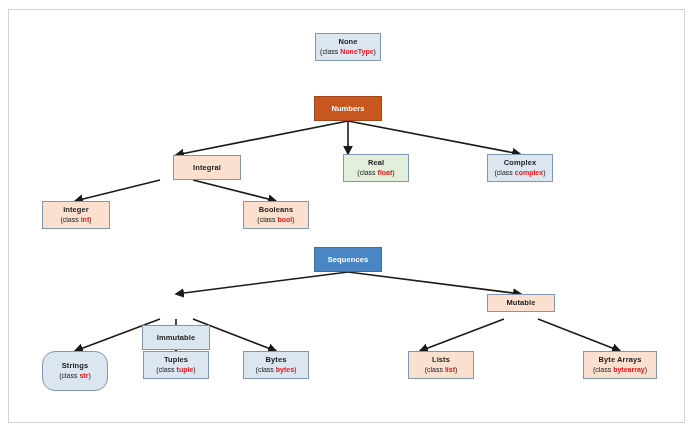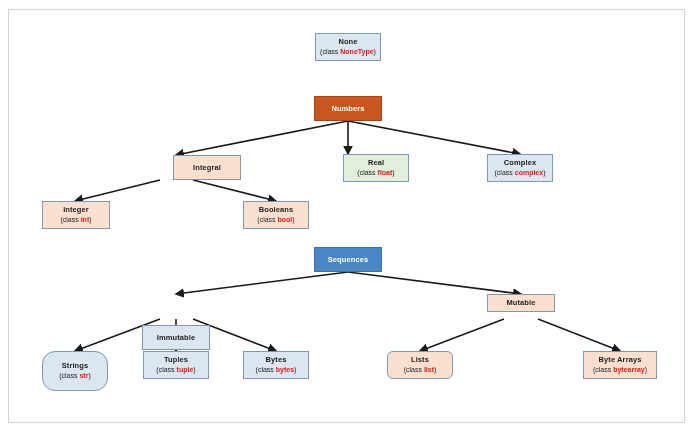--- a/index.html
+++ b/index.html
@@ -138,21 +138,21 @@
         <div class="sub"><span>(class </span><span class="cls">str</span><span>)</span></div>
       </div>
       <div class="node fill-blue-light" style="left: 143px; top: 351px; width: 66px; height: 28px;">
         <div class="title">Tuples</div>
         <div class="sub"><span>(class </span><span class="cls">tuple</span><span>)</span></div>
       </div>
       <div class="node fill-blue-light" style="left: 243px; top: 351px; width: 66px; height: 28px;">
         <div class="title">Bytes</div>
         <div class="sub"><span>(class </span><span class="cls">bytes</span><span>)</span></div>
       </div>
-      <div class="node fill-peach" style="left: 387px; top: 351px; width: 66px; height: 28px; border-radius: 6px;">
+      <div class="node fill-peach" style="left: 408px; top: 351px; width: 66px; height: 28px;">
         <div class="title">Lists</div>
         <div class="sub"><span>(class </span><span class="cls">list</span><span>)</span></div>
       </div>
       <div class="node fill-peach" style="left: 583px; top: 351px; width: 74px; height: 28px;">
         <div class="title">Byte Arrays</div>
         <div class="sub"><span>(class </span><span class="cls">bytearray</span><span>)</span></div>
       </div>
     </div>
 </div>
 

